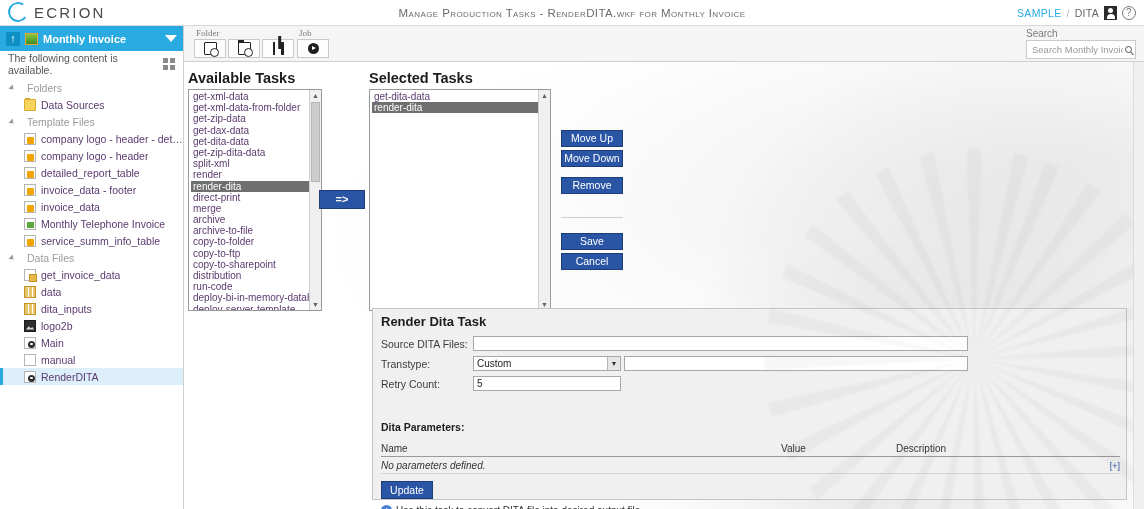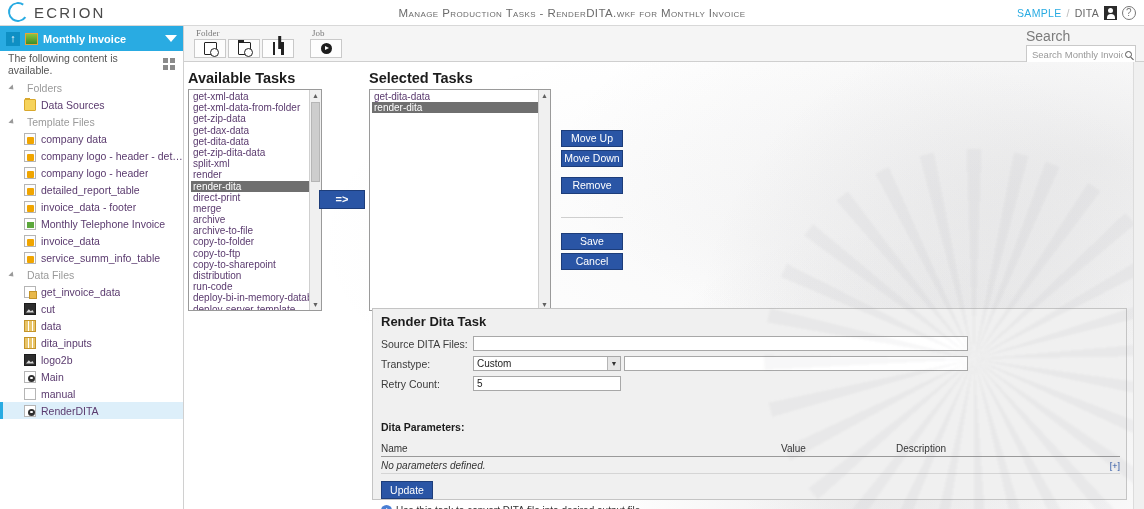--- a/index.html
+++ b/index.html
@@ -213,21 +213,21 @@
   .ic-play {
     width: 11px; height: 11px; border-radius: 50%; background: #1d1d1d; position: relative;
   }
   .ic-play::after {
     content: ""; position: absolute; left: 4px; top: 3px;
     border-left: 4px solid #fff; border-top: 2.5px solid transparent;
     border-bottom: 2.5px solid transparent;
   }
 
   .search-group { position: absolute; right: 8px; top: 2px; }
-  .search-label { font-size: 14px; color: #7b7b7b; }
+  .search-label { font-size: 10px; color: #7b7b7b; }
   .search-box {
     margin-top: 1px; width: 110px; height: 19px; background: #fff;
     border: 1px solid #c9c9c9; display: flex; align-items: center; padding: 0 3px;
   }
   .search-box input {
     border: 0; outline: 0; flex: 1 1 auto; font-size: 9.5px; color: #333;
     font-family: "Liberation Sans", sans-serif; background: transparent; min-width: 0;
   }
   .search-box input::placeholder { color: #999; }
   .mag {
@@ -414,61 +414,53 @@
         <div class="tree-item">
           <span class="ico ico-folder-yellow"></span>
           <span class="ti-label">Data Sources</span>
         </div>
         <div class="tree-group">
           <span class="tw"></span>
           <span class="tree-group-label">Template Files</span>
         </div>
         <div class="tree-item">
           <span class="ico ico-tpl"></span>
-          <span class="ti-label">company data</span>
-        </div>
-        <div class="tree-item">
-          <span class="ico ico-tpl"></span>
           <span class="ti-label">company logo - header - detailed rep…</span>
         </div>
         <div class="tree-item">
           <span class="ico ico-tpl"></span>
           <span class="ti-label">company logo - header</span>
         </div>
         <div class="tree-item">
           <span class="ico ico-tpl"></span>
           <span class="ti-label">detailed_report_table</span>
         </div>
         <div class="tree-item">
           <span class="ico ico-tpl"></span>
           <span class="ti-label">invoice_data - footer</span>
         </div>
         <div class="tree-item">
+          <span class="ico ico-tpl"></span>
+          <span class="ti-label">invoice_data</span>
+        </div>
+        <div class="tree-item">
           <span class="ico ico-doc ico-doc-green"></span>
           <span class="ti-label">Monthly Telephone Invoice</span>
-        </div>
-        <div class="tree-item">
-          <span class="ico ico-tpl"></span>
-          <span class="ti-label">invoice_data</span>
         </div>
         <div class="tree-item">
           <span class="ico ico-tpl"></span>
           <span class="ti-label">service_summ_info_table</span>
         </div>
         <div class="tree-group">
           <span class="tw"></span>
           <span class="tree-group-label">Data Files</span>
         </div>
         <div class="tree-item">
           <span class="ico ico-data"></span>
           <span class="ti-label">get_invoice_data</span>
-        </div>
-        <div class="tree-item">
-          <span class="ico ico-img"></span>
-          <span class="ti-label">cut</span>
         </div>
         <div class="tree-item">
           <span class="ico ico-lib"></span>
           <span class="ti-label">data</span>
         </div>
         <div class="tree-item">
           <span class="ico ico-lib"></span>
           <span class="ti-label">dita_inputs</span>
         </div>
         <div class="tree-item">
@@ -498,21 +490,21 @@
             <span class="ic-newfile"></span>
           </div>
         <div class="tb-btn">
             <span class="ic-newfolder"></span>
           </div>
         <div class="tb-btn">
             <span class="ic-tools"></span>
           </div>
       </div>
     </div>
-    <div class="tb-group" style="left:126px;">
+    <div class="tb-group" style="left:113px;">
       <div class="tb-group-label">Job</div>
       <div class="tb-buttons">
         <div class="tb-btn">
             <span class="ic-play"></span>
           </div>
       </div>
     </div>
     <div class="search-group">
       <div class="search-label">Search</div>
       <div class="search-box">

